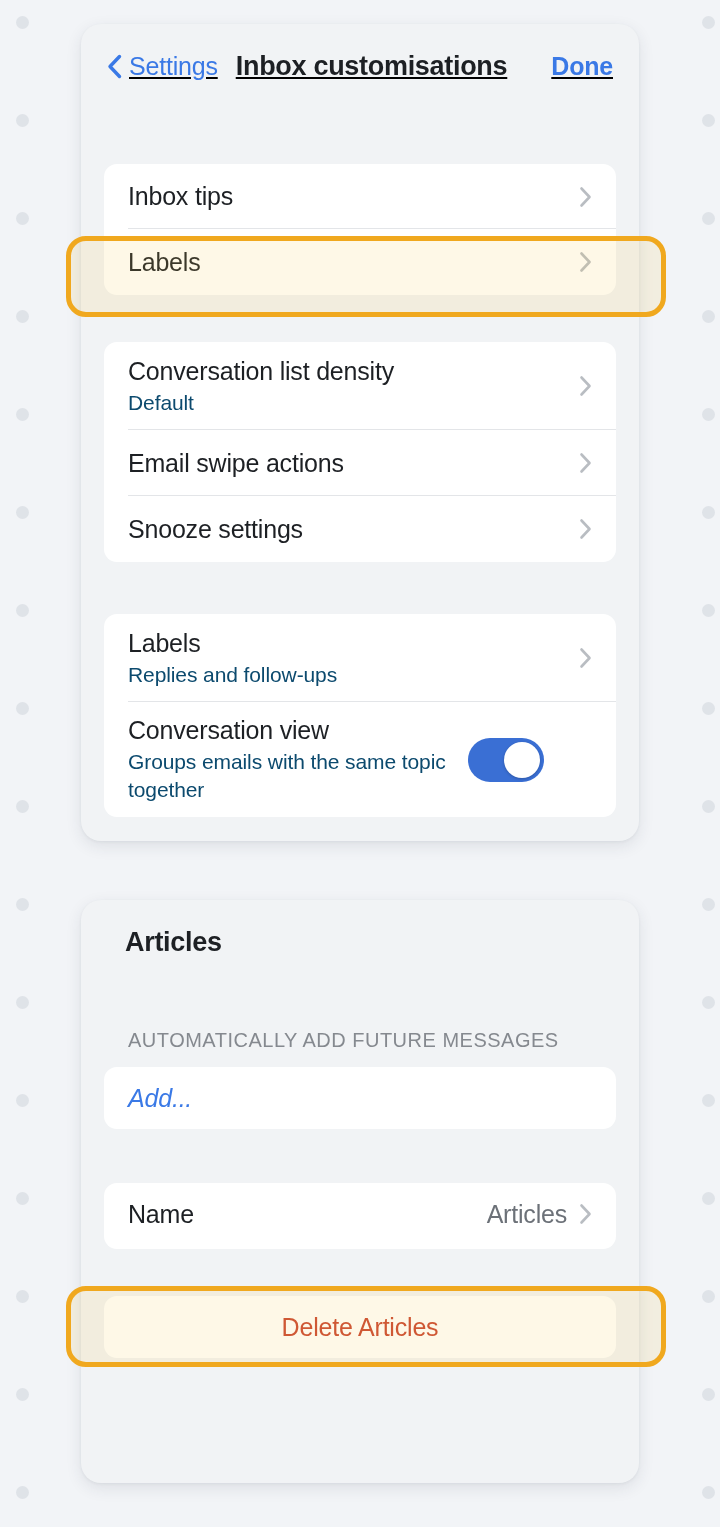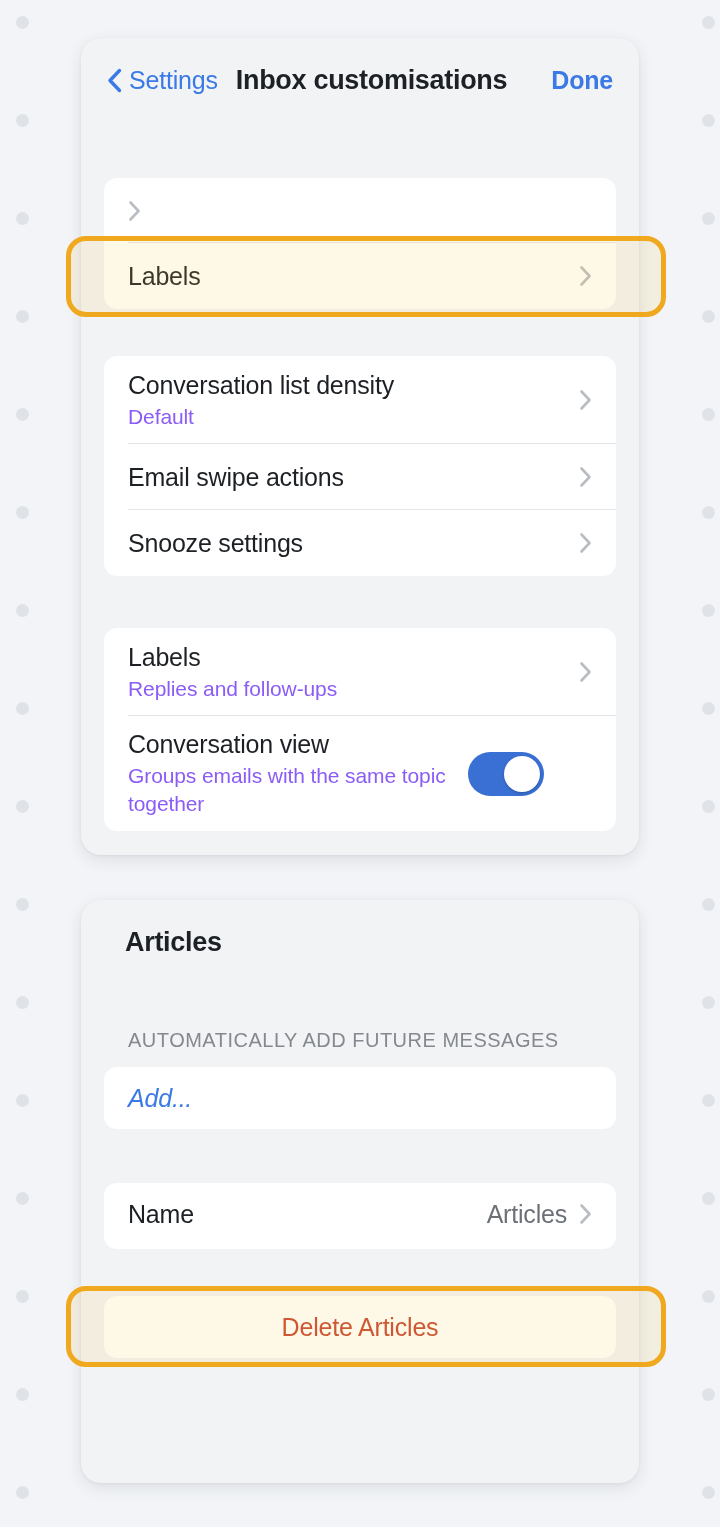--- a/index.html
+++ b/index.html
@@ -35,21 +35,21 @@
   .panel {
     position: absolute;
     left: 81px;
     width: 558px;
     background: #f1f3f5;
     border-radius: 20px;
     box-shadow: 0 5px 16px rgba(40,50,70,0.10), 0 1px 3px rgba(40,50,70,0.06);
     z-index: 1;
     overflow: hidden;
   }
-  #panel-inbox-customisations { top: 38px;  height: 817px; }
+  #panel-inbox-customisations { top: 24px;  height: 817px; text-decoration: underline; }
   #panel-label-articles       { top: 900px; height: 583px; }
 
   
   .navbar {
     position: relative;
     height: 84px;
     display: flex;
     align-items: center;
     padding: 0 26px;
     box-sizing: border-box;
@@ -110,21 +110,21 @@
   }
   .row-text { flex: 1 1 auto; min-width: 0; }
   .row-title {
     font-size: 25px;
     color: #1d2024;
     letter-spacing: -0.2px;
     line-height: 31px;
   }
   .row-sub {
     font-size: 21px;
-    color: #8b5cf6;
+    color: #0c4a6e;
     letter-spacing: -0.1px;
     line-height: 28px;
     margin-top: 2px;
   }
   .row-value {
     font-size: 25px;
     color: #6c7178;
     letter-spacing: -0.2px;
     margin-right: 12px;
     white-space: nowrap;
@@ -251,20 +251,23 @@
         </svg>
       </span>
       <span class="nav-back-label">Settings</span>
     </div>
     <div class="nav-title">Inbox customisations</div>
     <div class="nav-done">Done</div>
   </div>
 
   <div class="card" id="card-group-1" style="top:140px;height:131px;">
     <div class="row" style="height:65px;">
+      <div class="row-text">
+        <div class="row-title">Inbox tips</div>
+      </div>
       <span class="chev-right">
         <svg viewBox="0 0 13 22" width="13" height="22" fill="none" stroke="#b9bdc2" stroke-width="2.6" stroke-linecap="round" stroke-linejoin="round">
           <polyline points="2.5,2.5 10.5,11 2.5,19.5"></polyline>
         </svg>
       </span>
       <div class="divider" style="bottom:0;"></div>
     </div>
     <div class="row" style="height:66px;">
       <div class="row-text">
         <div class="row-title">Labels</div>

